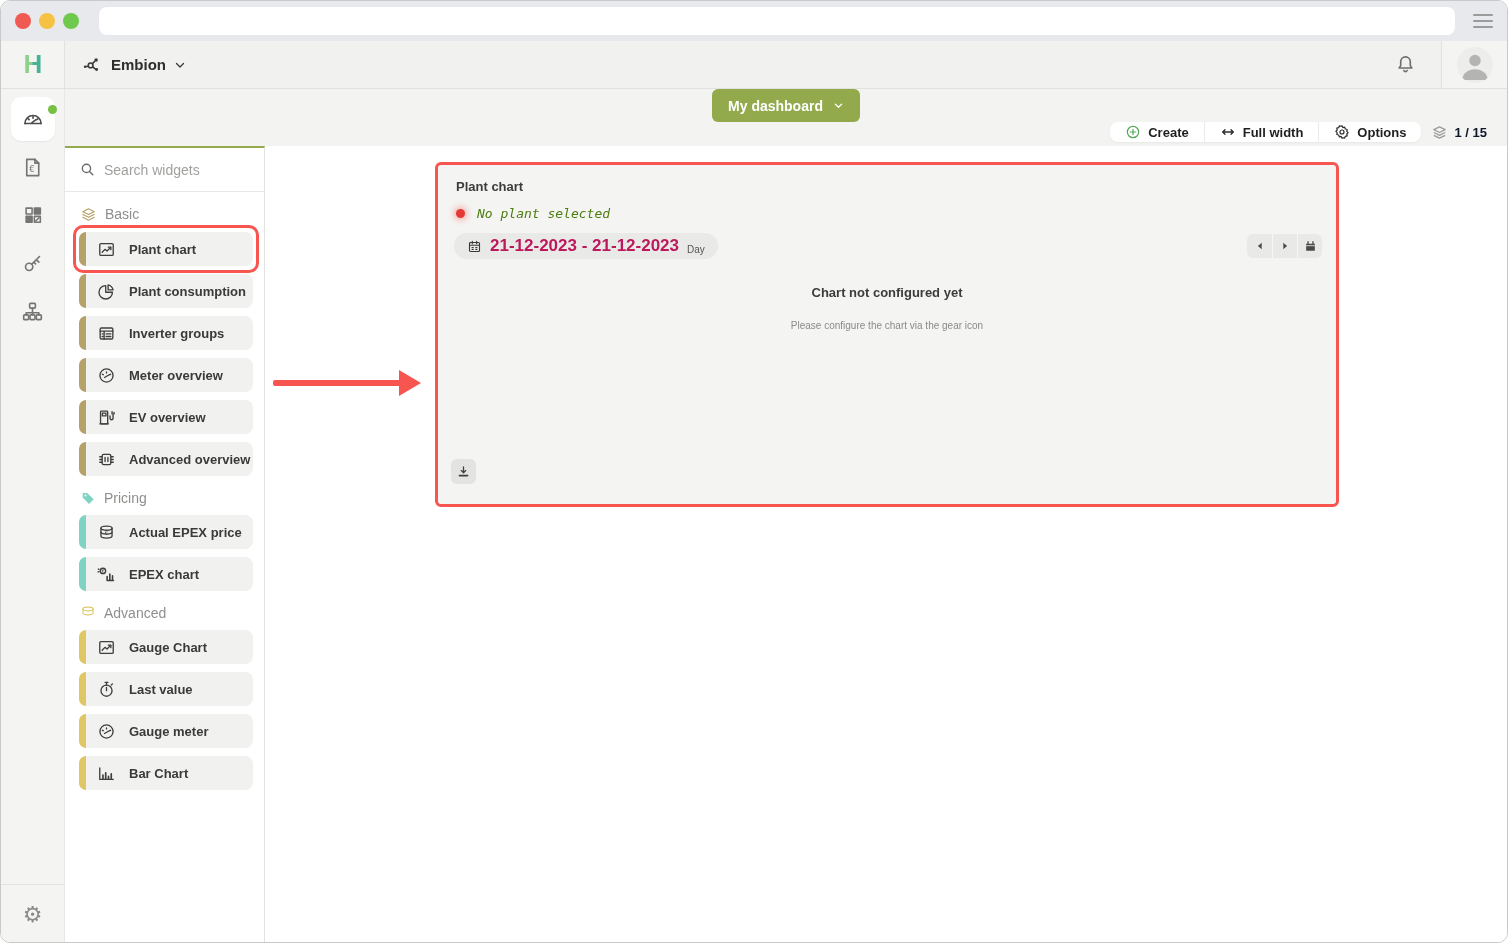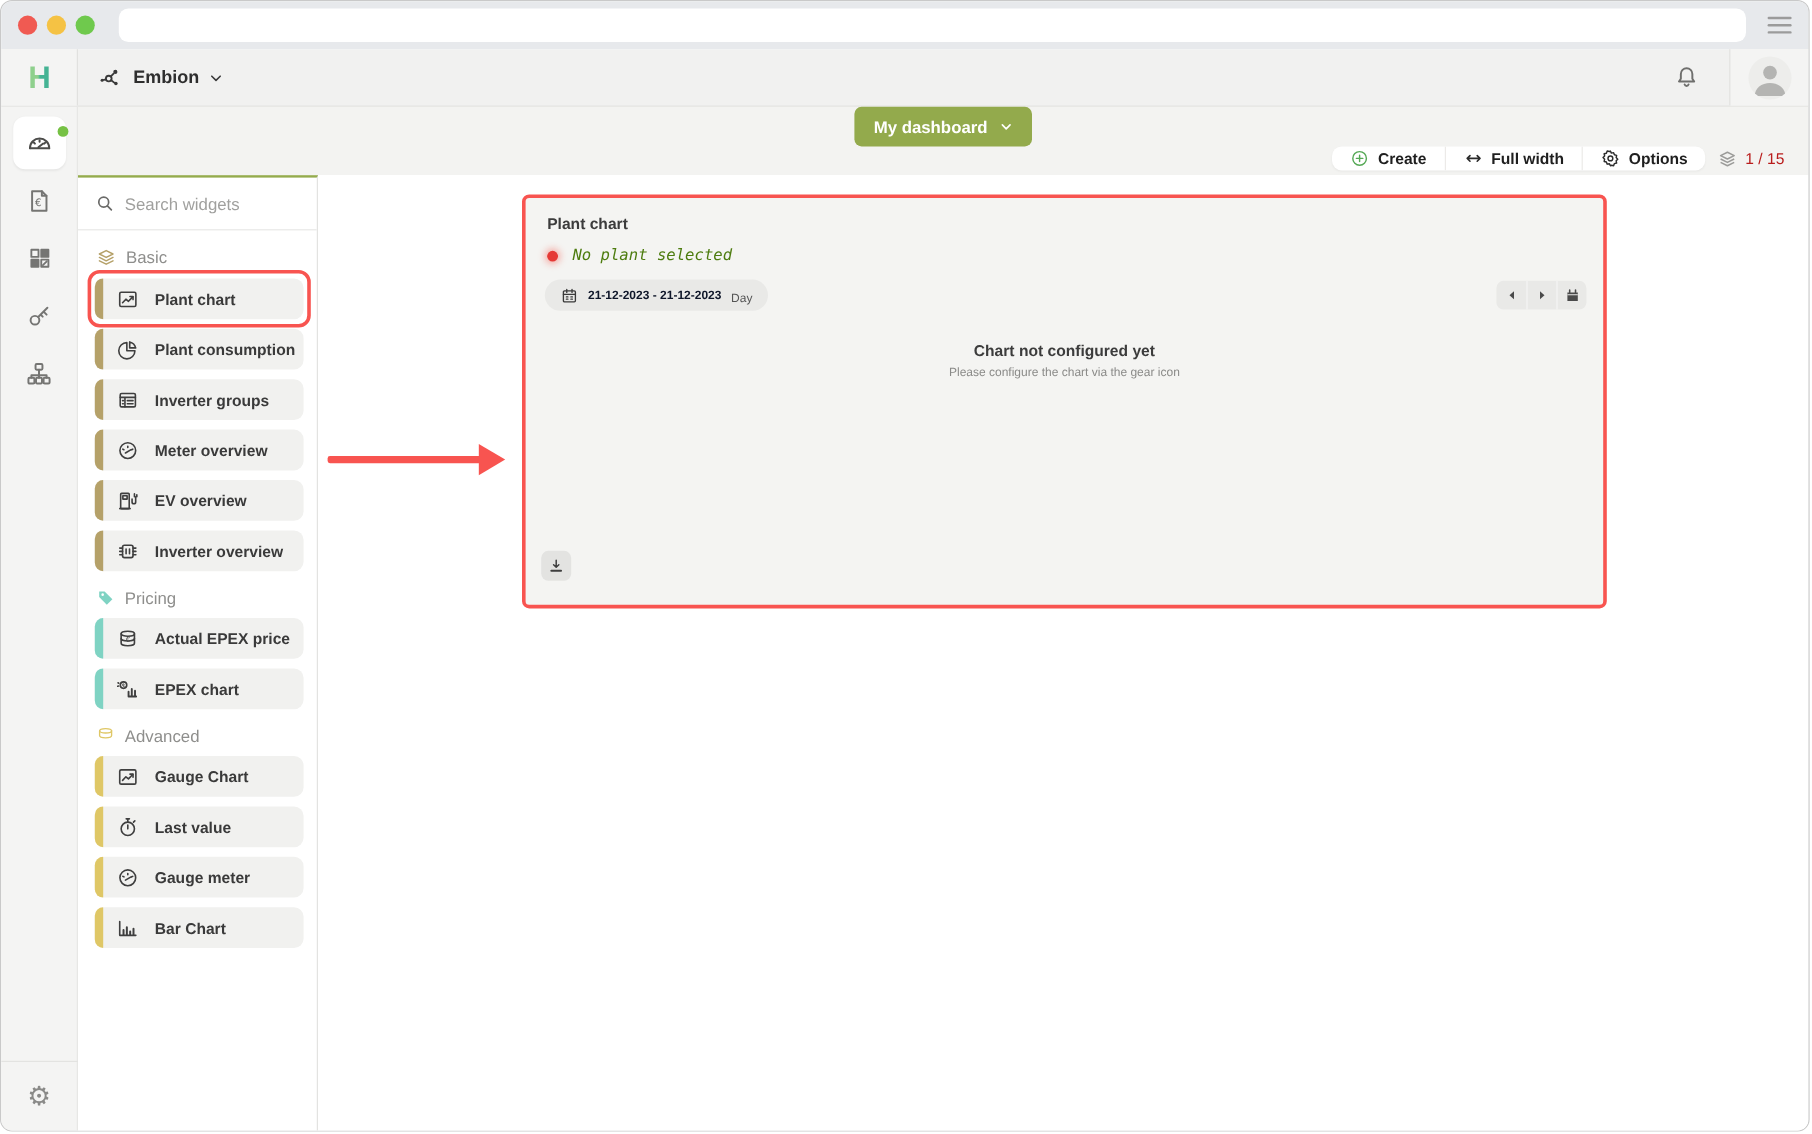--- a/index.html
+++ b/index.html
@@ -35,21 +35,21 @@
   .rail-bottom { margin-top:auto; width:64px; border-top:1px solid #e3e3e1; height:60px; display:flex; align-items:center; justify-content:center; }
   .gear-glyph { font-size:22px; color:#8a8a88; cursor:pointer; font-family:"DejaVu Sans",sans-serif; }
 
   .right-col { flex:1; display:flex; flex-direction:column; }
   .toolbar { height:57px; background:#f3f3f1; display:flex; align-items:center; padding:0 16px;flex-direction:column; }
   .dash-btn { background:#93aa4c; color:#fff; font-weight:bold; font-size:14px; border:none; border-radius:6px; height:33px; padding:0 16px; display:flex; align-items:center; gap:10px; cursor:pointer; font-family:inherit; }
   .toolbar-right { margin-left:auto; display:flex; align-items:center; gap:10px; }
   .btn-group { display:flex; background:#fff; border-radius:8px; box-shadow:0 1px 2px rgba(0,0,0,.05); overflow:hidden; height:20px; }
   .tb-btn { display:flex; align-items:center; gap:7px; padding:0 15px; font-size:13px; font-weight:bold; color:#1f1f1f; background:transparent; border:none; border-right:1px solid #eceae8; cursor:pointer; font-family:inherit; }
   .tb-btn:last-child { border-right:none; }
-  .counter { display:flex; align-items:center; gap:6px; color:#b91c1c; font-size:13px; padding-right:4px; }
+  .counter { display:flex; align-items:center; gap:6px; color:#0f172a; font-size:13px; padding-right:4px;font-weight:bold; }
 
   .content-row { flex:1; display:flex; min-height:0; }
 
   
   .wsidebar { width:200px; background:#fff; border-right:1px solid #e3e3e1; border-top:2px solid #94ab4d; overflow:hidden; }
   .searchrow { height:44px; border-bottom:1px solid #e8e8e6; display:flex; align-items:center; padding:0 14px; gap:8px; }
   .searchrow input { border:none; outline:none; font-size:14px; color:#444; width:130px; font-family:inherit; }
   .searchrow input::placeholder { color:#a0a09e; }
   .wsection { margin-top:14px; }
   .whead { display:flex; align-items:flex-start; gap:8px; margin:0 0 9px 15px; color:#8e8e8c; font-size:14px; }
@@ -64,28 +64,28 @@
   .arrow .shaft { position:absolute; left:0; top:0; width:128px; height:6px; background:#f85450; border-radius:2px; }
   .arrow .head { position:absolute; left:126px; top:-10px; width:0; height:0; border-left:22px solid #f85450; border-top:13px solid transparent; border-bottom:13px solid transparent; }
 
   .panel { position:absolute; left:170px; top:16px; width:904px; height:345px; background:#f4f4f2; border:3px solid #f85450; border-radius:6px; }
   .panel-title { position:absolute; left:18px; top:14px; font-size:13px; font-weight:bold; color:#3c3c3c; }
   .status-row { position:absolute; left:18px; top:41px; display:flex; align-items:center; gap:12px; }
   .status-dot { width:9px; height:9px; border-radius:50%; background:#e53935; box-shadow:0 0 6px 2px rgba(244,67,54,.4); }
   .status-text { font-family:"DejaVu Sans Mono",monospace; font-size:13px; color:#4d7c0f;font-style:italic; }
   .date-row { position:absolute; left:16px; right:14px; top:68px; display:flex; align-items:center; justify-content:space-between; }
   .date-pill { height:26px; background:#e9e9e7; border-radius:13px; border:none; display:flex; align-items:center; gap:8px; padding:0 13px; cursor:pointer; font-family:inherit; }
-  .date-text { font-size:10px; font-weight:bold; color:#0f172a; }
+  .date-text { font-size:17px; font-weight:bold; color:#be185d; }
   .date-gran { font-size:10px; color:#555; align-self:flex-end; margin-bottom:4px;text-align:center; }
   .ctrl-group { height:24px; background:#e9e9e7; border-radius:6px; display:flex; overflow:hidden; }
   .ctrl-btn { width:25px; border:none; background:transparent; border-left:1px solid #f6f6f4; display:flex; align-items:center; justify-content:center; cursor:pointer; color:#4a4a4a; }
   .ctrl-btn:first-child { border-left:none; }
   .empty { position:absolute; left:0; right:0; top:120px; text-align:center; }
   .empty-title { font-size:13px; font-weight:bold; color:#3c3c3c; }
-  .empty-sub { font-size:10px; color:#8a8a88; margin-top:5px; }
+  .empty-sub { font-size:10px; color:#8a8a88; margin-top:20px; }
   .dl-btn { position:absolute; left:13px; bottom:20px; width:25px; height:25px; background:#e3e3e1; border:none; border-radius:6px; display:flex; align-items:center; justify-content:center; cursor:pointer; color:#3f3f3f; }
 
   .ic { display:inline-flex; }
   .ic svg { display:block; }
 </style>
 </head>
 <body>
 
 <div class="window">
 
@@ -337,21 +337,21 @@
                 </div>
                 <div class="witem">
                   <span class="accent" style="background: rgb(181, 161, 105);"></span>
                   <span class="ic" style="color: rgb(63, 63, 63);">
                     <svg width="19" height="19" viewBox="0 0 24 24" fill="none" stroke="currentColor" stroke-width="1.7" stroke-linecap="round" stroke-linejoin="round">
                       <rect x="6.5" y="5.5" width="11" height="13" rx="2"></rect>
                       <path d="M3.5 8.5h3M3.5 12h3M3.5 15.5h3M17.5 8.5h3M17.5 12h3M17.5 15.5h3"></path>
                       <path d="M10.2 9.5v5M13.8 9.5v5"></path>
                     </svg>
                   </span>
-                  <span class="wlabel">Inverter overview</span>
+                  <span class="wlabel">Advanced overview</span>
                 </div>
               </div>
               <div class="wsection">
                 <div class="whead">
                   <span class="ic" style="color: rgb(127, 211, 195);">
                     <svg width="16" height="16" viewBox="0 0 24 24">
                       <path d="M4 4.5h6.8L20.5 14 13.5 21 4 11.3z" fill="currentColor"></path>
                       <circle cx="8.3" cy="8.3" r="1.6" fill="#fff"></circle>
                     </svg>
                   </span>

